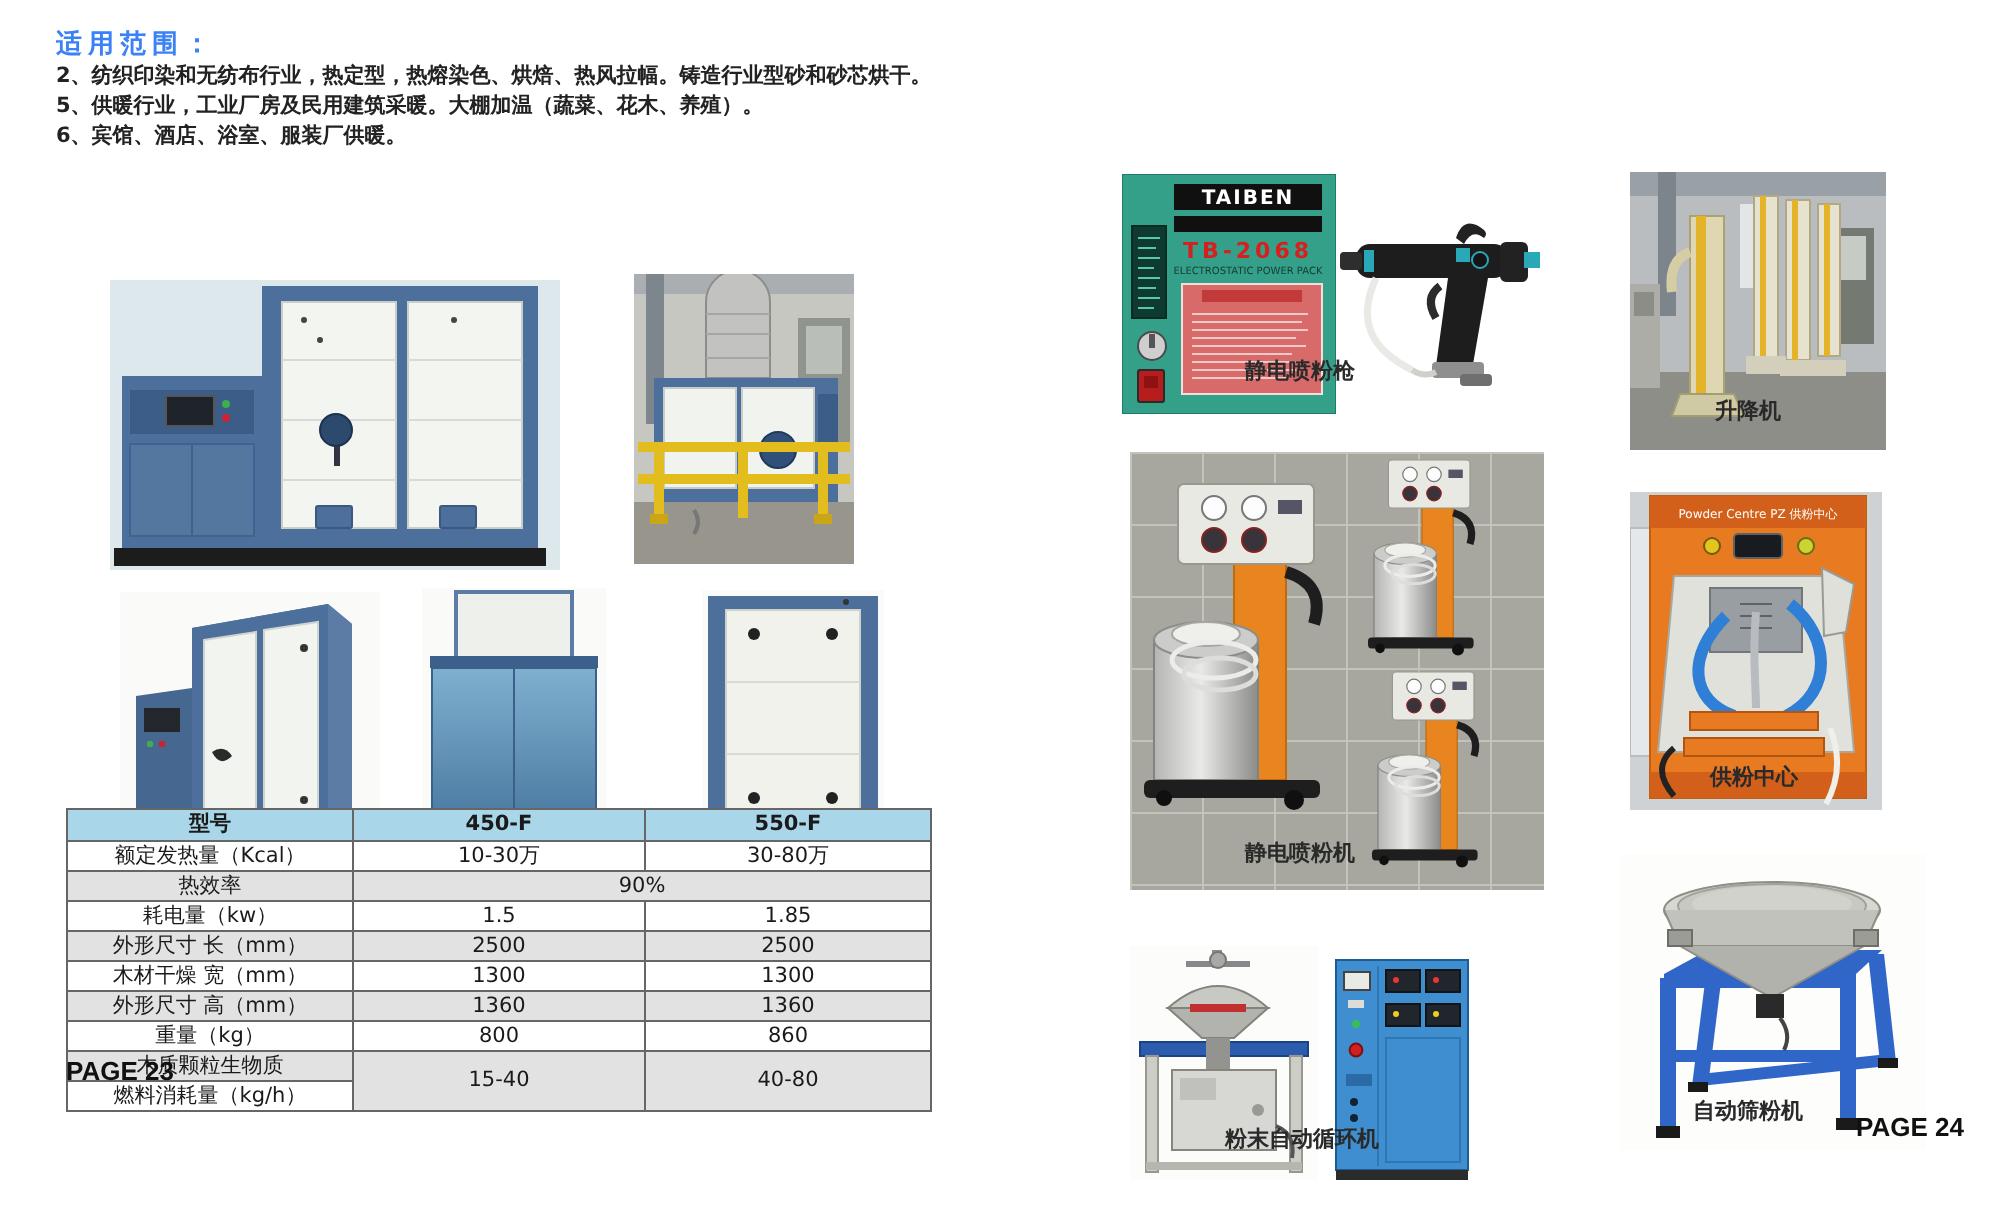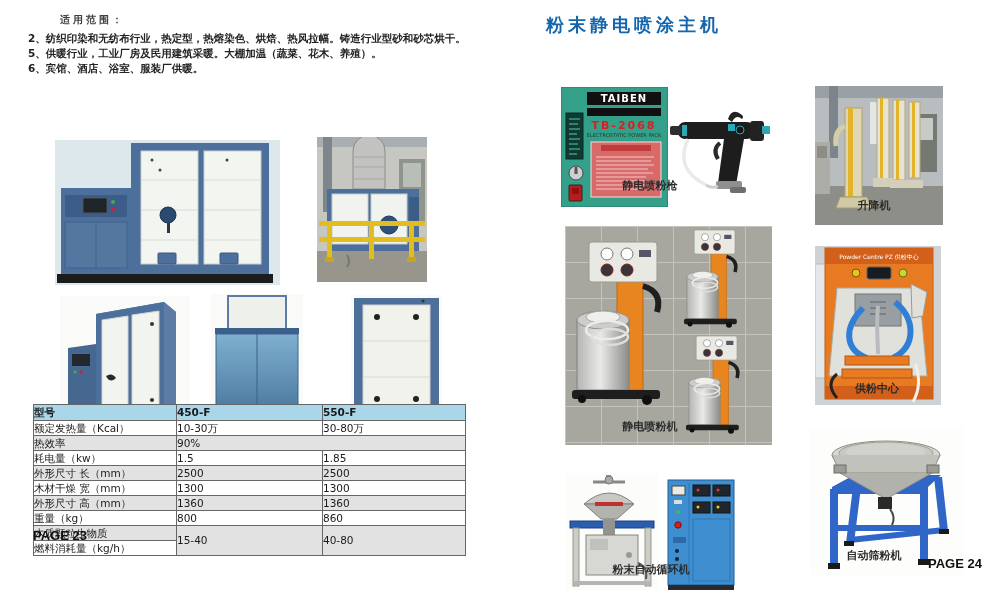--- a/index.html
+++ b/index.html
@@ -1,26 +1,26 @@
 <!DOCTYPE html>
 <html><head>
 <meta charset="utf-8">
 <style>
   html,body{margin:0;padding:0;background:#888;}
   #page{position:relative;width:1000px;height:614px;background:#ffffff;overflow:hidden;
         font-family:"DejaVu Sans","Liberation Sans",sans-serif;}
   .abs{position:absolute;}
   
-  .scope-heading{left:28px;top:13px;font-size:10px;font-weight:bold;color:#404040;letter-spacing:3px;margin-left:32px;}
+  .scope-heading{left:28px;top:13px;font-size:13px;font-weight:bold;color:#3b82f6;letter-spacing:3px;}
   .scope-list{left:28px;top:31px;width:465px;font-size:10.5px;font-weight:bold;color:#222;
               line-height:14.8px;white-space:nowrap;}
   
   .spec{left:33px;top:404px;width:432px;border-collapse:collapse;table-layout:fixed;
         font-size:10.5px;color:#1a1a1a;}
-  .spec td{border:1px solid #666;text-align:left;padding:0;height:14px;line-height:13px;
+  .spec td{border:1px solid #666;text-align:center;padding:0;height:14px;line-height:13px;
            overflow:hidden;white-space:nowrap;}
   .spec .hdr{background:#a9d6e8;font-weight:bold;height:15px;}
   .spec .alt{background:#e2e2e2;}
   .spec .wht{background:#ffffff;}
   
   .pagelabel{font-family:"Liberation Sans","DejaVu Sans",sans-serif;font-size:13px;font-weight:bold;color:#111;}
   
   .main-title{left:546px;top:13px;font-size:18px;font-weight:bold;color:#1565ad;letter-spacing:4px;}
   .caption{transform:translateX(-50%);font-size:11px;font-weight:bold;color:#2a2a2a;white-space:nowrap;}
   .imgbox{position:absolute;margin-top:30px;}
@@ -199,21 +199,20 @@
       <td class="alt" rowspan="2">40-80</td>
     </tr>
     <tr>
       <td class="wht">燃料消耗量（kg/h）</td>
     </tr>
   </tbody>
     </table>
 
   <div class="abs pagelabel" style="left:33px;top:528px">PAGE 23</div>
 
-  <div class="abs main-title">粉末静电喷涂主机</div>
 
   <div class="imgbox" style="left:561px;top:57px">
     <svg width="107" height="120" viewBox="0 0 107 120">
       <rect width="107" height="120" fill="#35a089" stroke="#1f7a66"></rect>
       <rect x="26" y="5" width="74" height="13" fill="#101010"></rect>
       <text x="63" y="15" text-anchor="middle" font-size="10" font-weight="bold" fill="#ffffff" letter-spacing="1">TAIBEN</text>
       <rect x="26" y="21" width="74" height="8" fill="#101010"></rect>
       <text x="63" y="42" text-anchor="middle" font-size="11" font-weight="bold" fill="#d81f1f" letter-spacing="2">TB-2068</text>
       <text x="63" y="50" text-anchor="middle" font-size="5" fill="#143c33">ELECTROSTATIC POWER PACK</text>
       <rect x="30" y="55" width="70" height="55" fill="#d96a6a" stroke="#f3dede"></rect>

